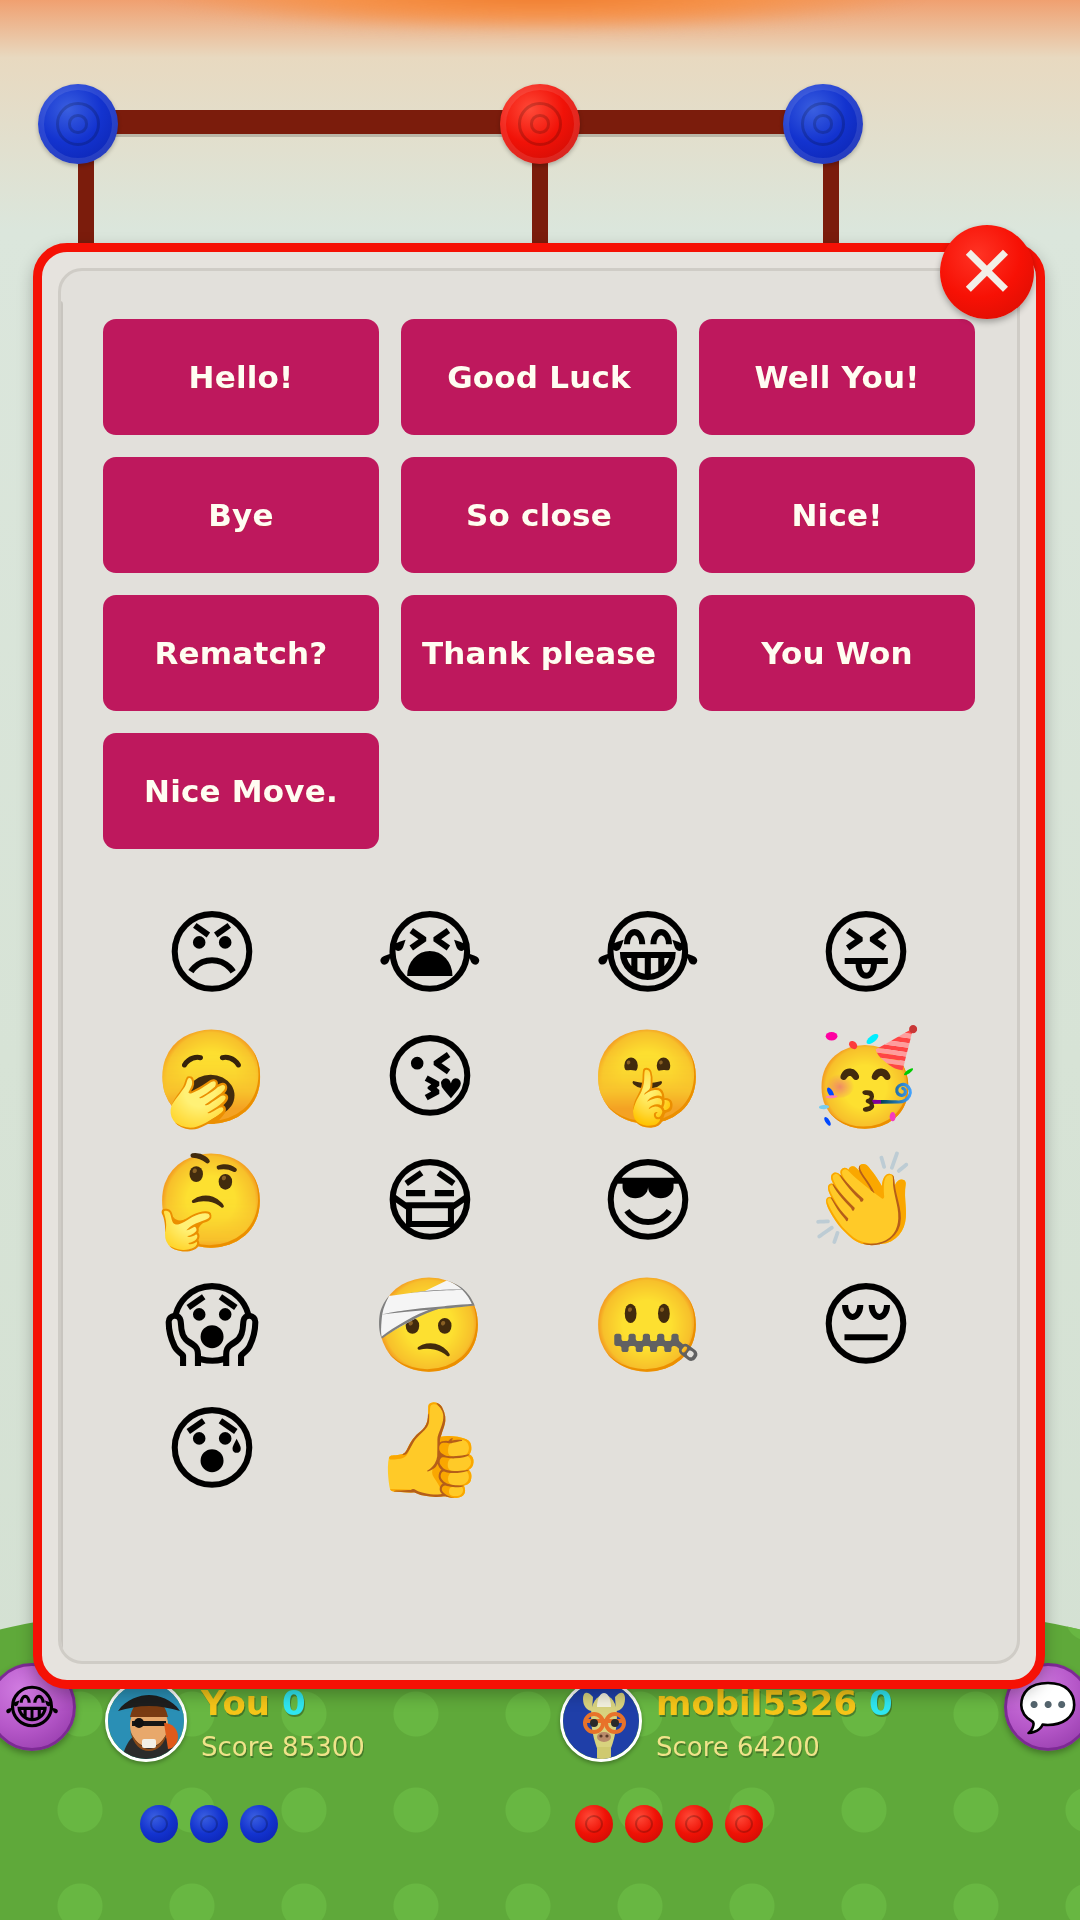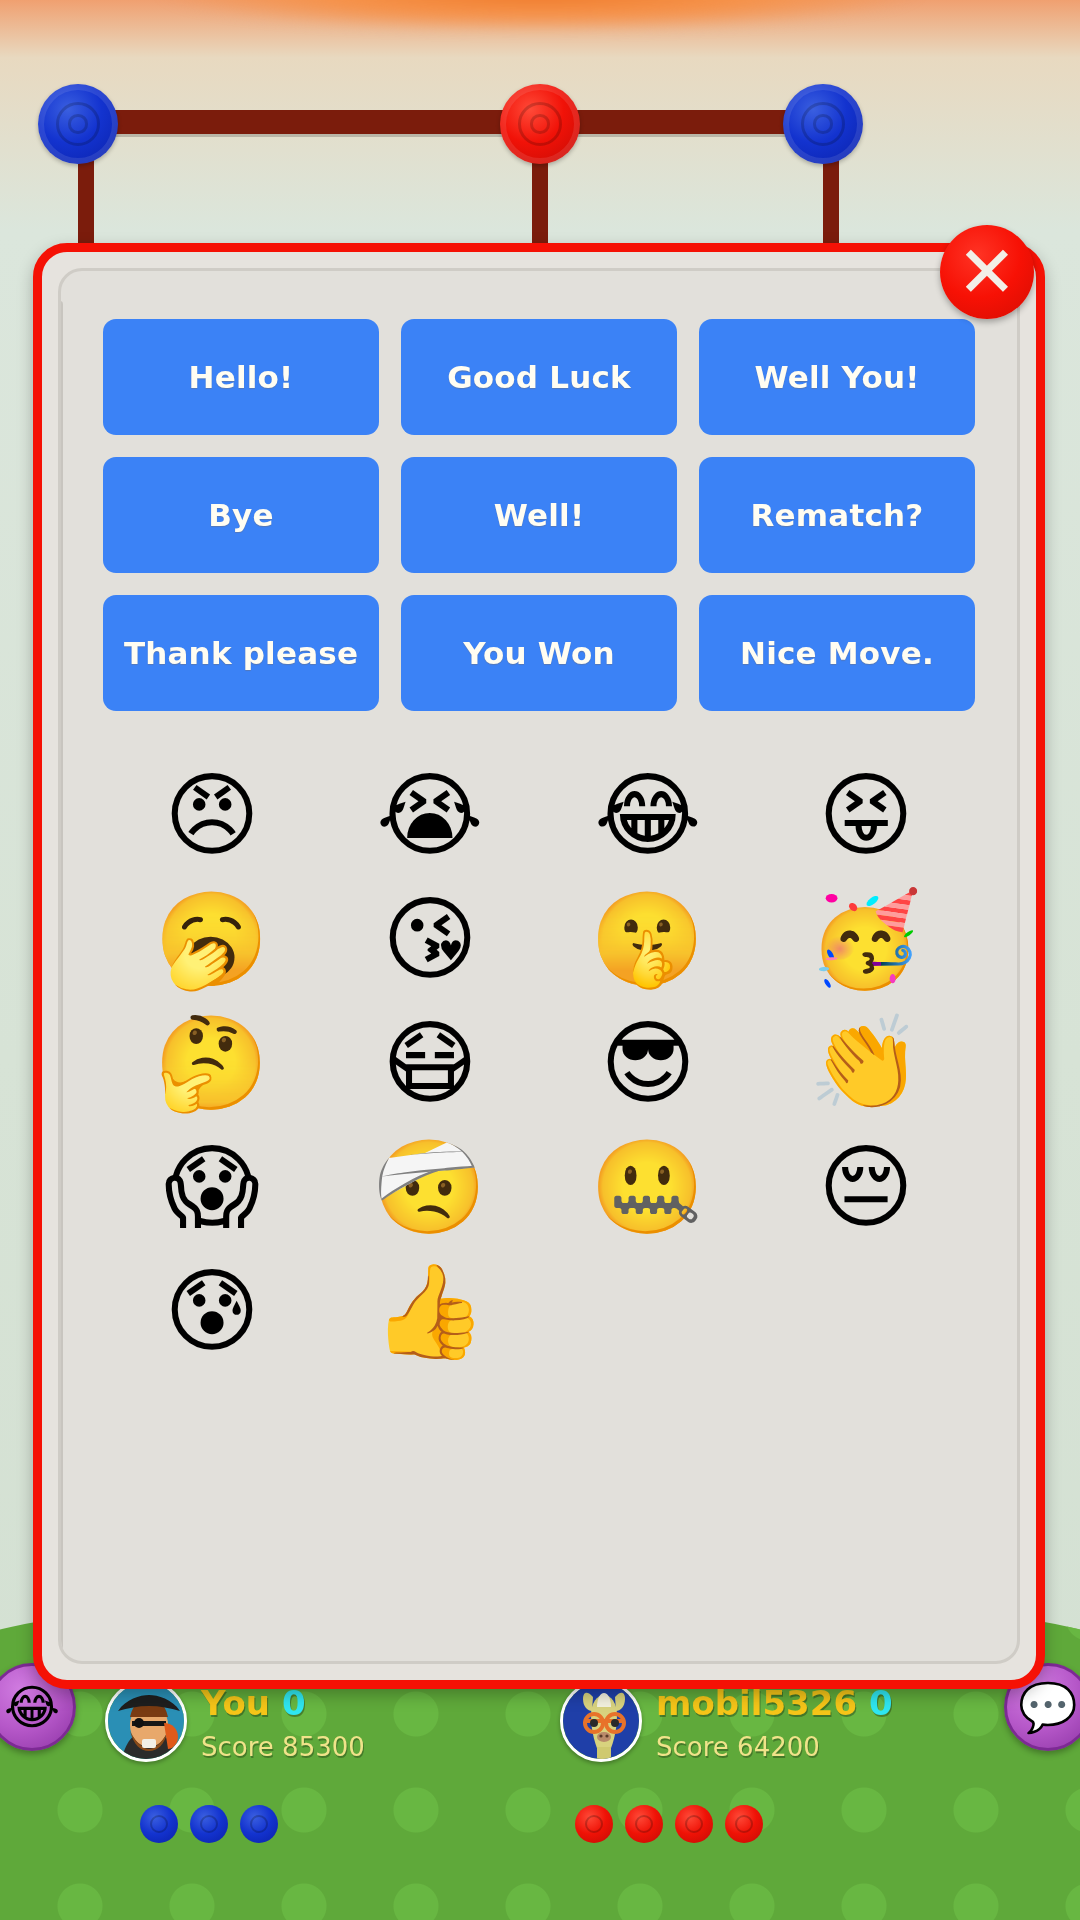--- a/index.html
+++ b/index.html
@@ -164,21 +164,21 @@
   }
 
   
   #message-grid {
     display: grid;
     grid-template-columns: repeat(3, 1fr);
     gap: 22px 22px;
   }
   .msg-btn {
     height: 116px;
-    background: #3b82f6;
+    background: #be185d;
     border-radius: 13px;
     display: flex; align-items: center; justify-content: center;
     text-align: center;
     color: #fffdf2;
     font-size: 31px; font-weight: bold;
     font-family: "DejaVu Sans", sans-serif;
     padding: 4px 0;
     line-height: 1.1;
     letter-spacing: .2px;
     text-shadow: 0 1px 1px rgba(160,90,0,.25);
@@ -296,21 +296,22 @@
 
 <div id="emoji-dialog">
   <div id="dialog-inner">
     <div id="scroll-track"></div>
 
     <div id="message-grid">
         <div class="msg-btn">Hello!</div>
         <div class="msg-btn">Good Luck</div>
         <div class="msg-btn">Well You!</div>
         <div class="msg-btn">Bye</div>
-        <div class="msg-btn">Well!</div>
+        <div class="msg-btn">So close</div>
+        <div class="msg-btn">Nice!</div>
         <div class="msg-btn">Rematch?</div>
         <div class="msg-btn">Thank please</div>
         <div class="msg-btn">You Won</div>
         <div class="msg-btn">Nice Move.</div>
       </div>
     <div id="emoji-grid">
         <div class="emoji-cell">😠</div>
         <div class="emoji-cell">😭</div>
         <div class="emoji-cell">😂</div>
         <div class="emoji-cell">😝</div>

